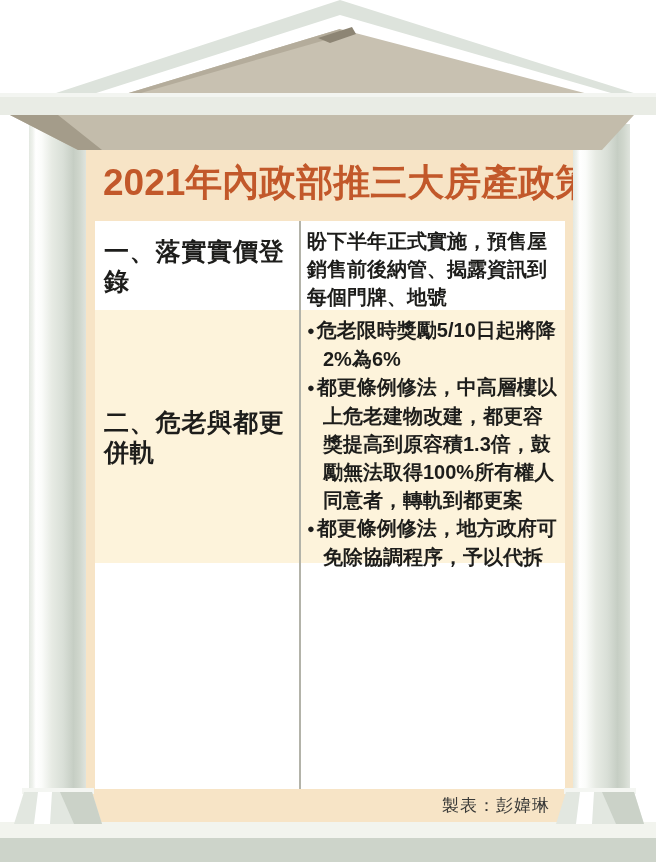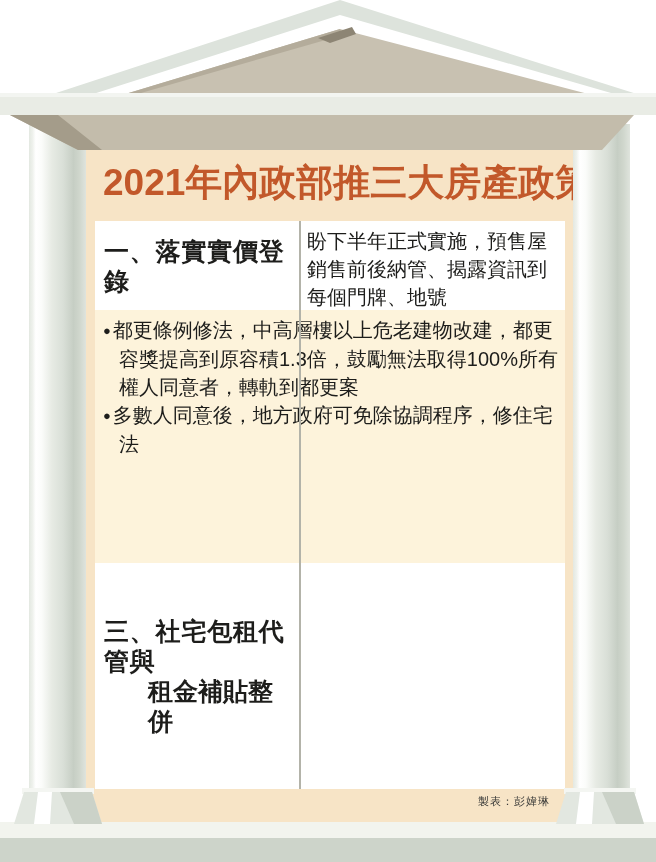--- a/index.html
+++ b/index.html
@@ -31,27 +31,27 @@
   .prow.r3{height:226px;background:#ffffff;}
   .divider{position:absolute;left:204px;top:0;width:2px;height:568px;background:#b3b3a9;}
   .hcell{
     width:204px;box-sizing:border-box;display:flex;flex-direction:column;justify-content:center;
     padding-left:9px;padding-right:2px;
     font-size:25px;font-weight:700;color:#1d1d1b;line-height:30px;letter-spacing:0.8px;
   }
   .hcell .indent{padding-left:44px;letter-spacing:0;}
   .ccell{
     flex:1;box-sizing:border-box;padding:6px 4px 0 8px;
-    font-size:20px;font-weight:400;color:#1d1d1b;line-height:28px;
+    font-size:20px;font-weight:700;color:#1d1d1b;line-height:28px;
   }
   .bullet-item{padding-left:16px;text-indent:-16px;}
   .dot{font-size:13px;vertical-align:2px;margin-right:2px;}
   .credit{
     position:absolute;right:24px;top:644px;
-    font-size:11px;font-weight:500;color:#3a3a38;letter-spacing:1px;
+    font-size:17px;font-weight:500;color:#3a3a38;letter-spacing:1px;
   }
 </style>
 </head>
 <body>
 
 <div class="stage">
 
   <svg class="roof-svg" width="656" height="152" viewBox="0 0 656 152">
 
     <polygon points="340,0 50,95 640,95" fill="#dde3dc"></polygon>
@@ -97,31 +97,31 @@
       <div class="prow r1">
         <div class="hcell">
           <div>一、落實實價登錄</div>
         </div>
         <div class="ccell">
           <div>盼下半年正式實施，預售屋銷售前後納管、揭露資訊到每個門牌、地號</div>
         </div>
       </div>
 
       <div class="prow r2">
+        <div class="hcell">
+          <div>二、危老與都更併軌</div>
+        </div>
         <div class="ccell">
+          <div class="bullet-item"><span class="dot">●</span><span>危老限時獎勵5/10日起將降2%為6%</span></div>
           <div class="bullet-item"><span class="dot">●</span><span>都更條例修法，中高層樓以上危老建物改建，都更容獎提高到原容積1.3倍，鼓勵無法取得100%所有權人同意者，轉軌到都更案</span></div>
-          <div class="bullet-item"><span class="dot">●</span><span>多數人同意後，地方政府可免除協調程序，修住宅法</span></div>
+          <div class="bullet-item"><span class="dot">●</span><span>都更條例修法，地方政府可免除協調程序，予以代拆</span></div>
         </div>
       </div>
 
       <div class="prow r3">
-        <div class="hcell">
-          <div>三、社宅包租代管與</div>
-          <div class="indent">租金補貼整併</div>
-        </div>
         <div class="ccell">
         </div>
       </div>
 
       <div class="divider"></div>
     </div>
 
     <div class="credit">製表：彭媁琳</div>
   </div>
 

